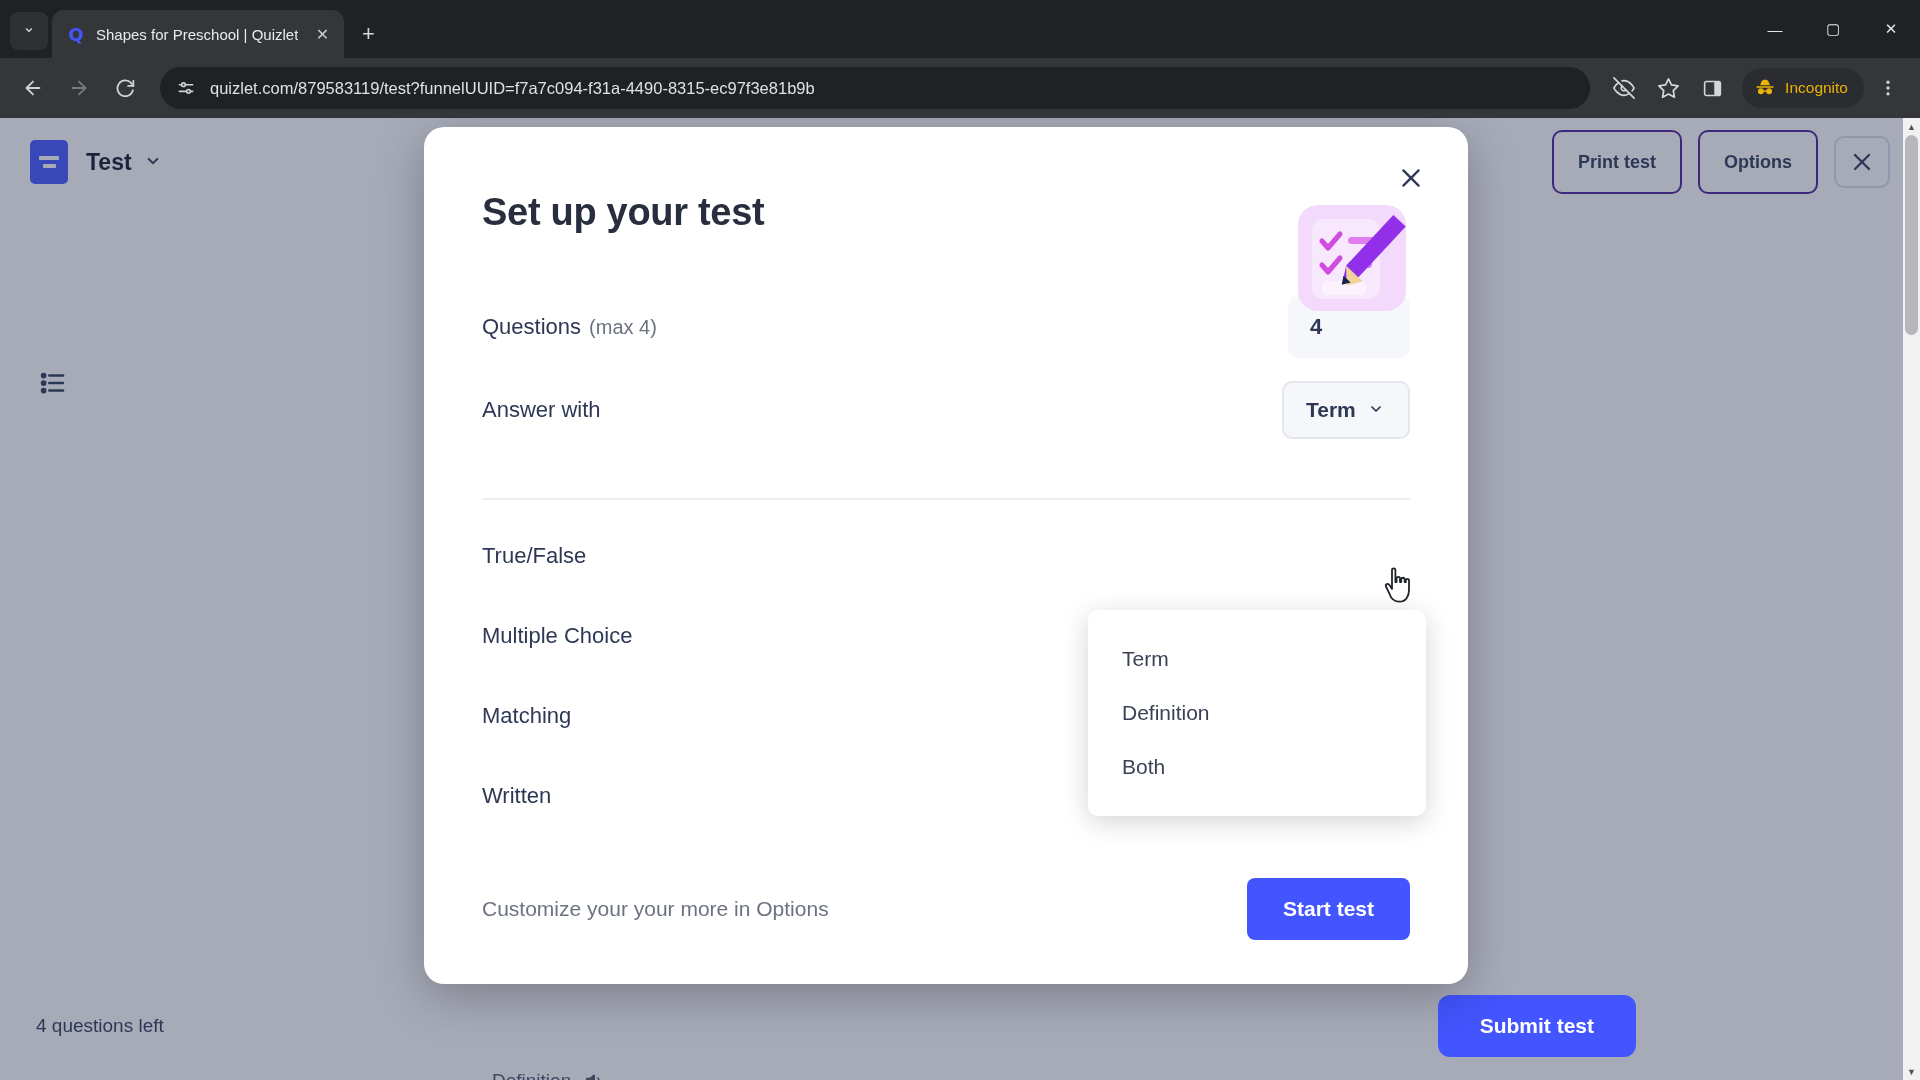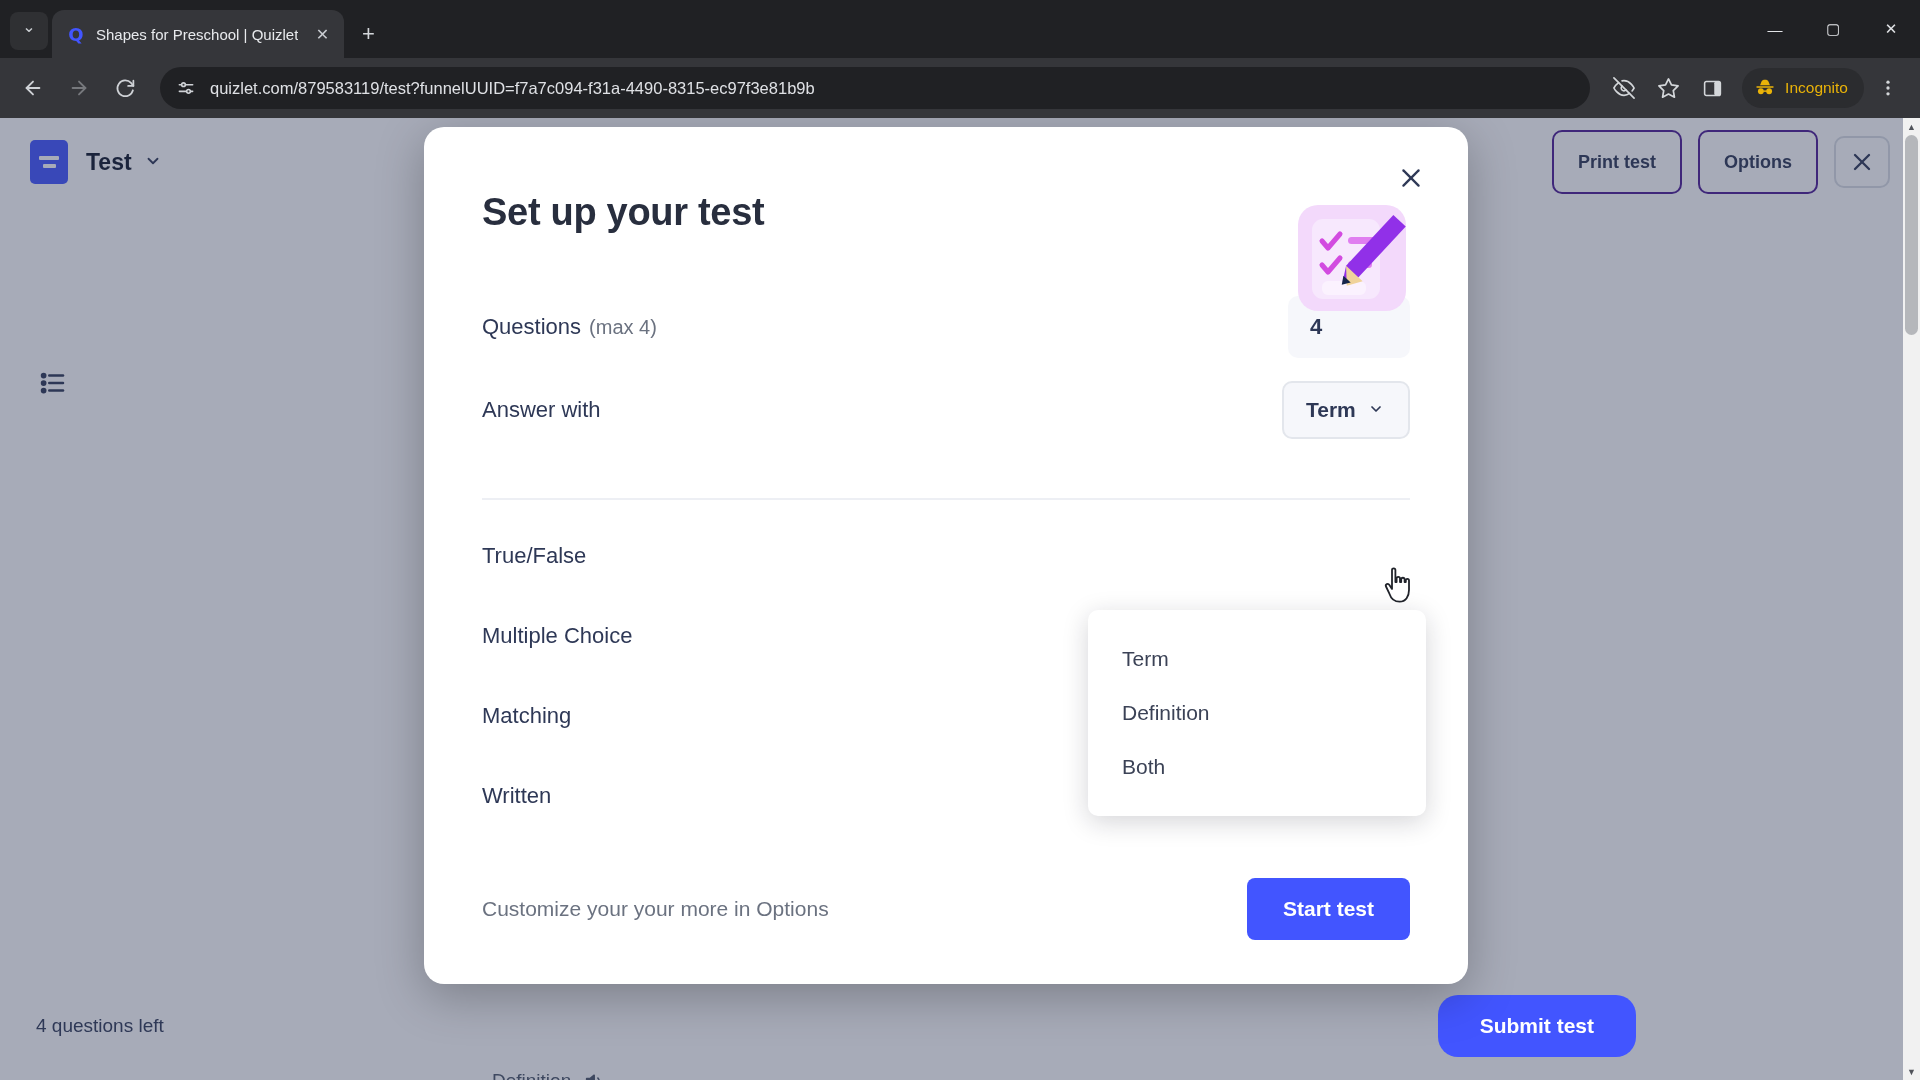--- a/index.html
+++ b/index.html
@@ -133,21 +133,21 @@
     color: #4a5568; font-size: 19px;
   }
 
   
   .bottom-bar {
     position: absolute; left: 0; bottom: 0; width: 1672px; height: 108px;
     display: flex; align-items: center; padding: 0 36px; z-index: 45;
   }
   .bottom-text { color: #2e3856; font-size: 19px; }
   .submit-btn {
-    margin-left: auto; height: 62px; padding: 0 42px; border-radius: 20px;
+    margin-left: auto; height: 62px; padding: 0 42px; border-radius: 12px;
     background: #4255ff; color: #fff; font-size: 21px; font-weight: 700;
     display: flex; align-items: center; justify-content: center;
   }
 
   
   .scrollbar {
     position: absolute; right: 0; top: 0; width: 17px; height: 962px;
     background: #f1f1f1; z-index: 48;
   }
   .sb-arrow {

